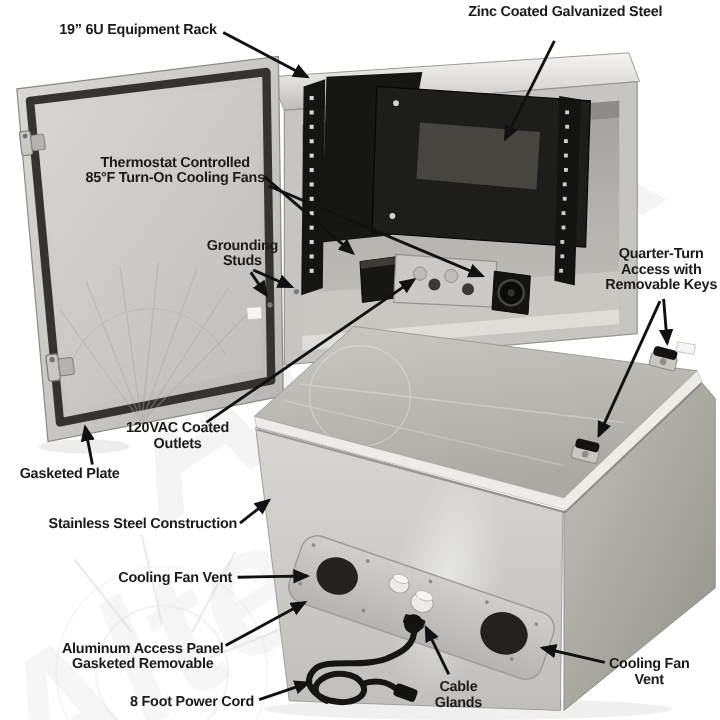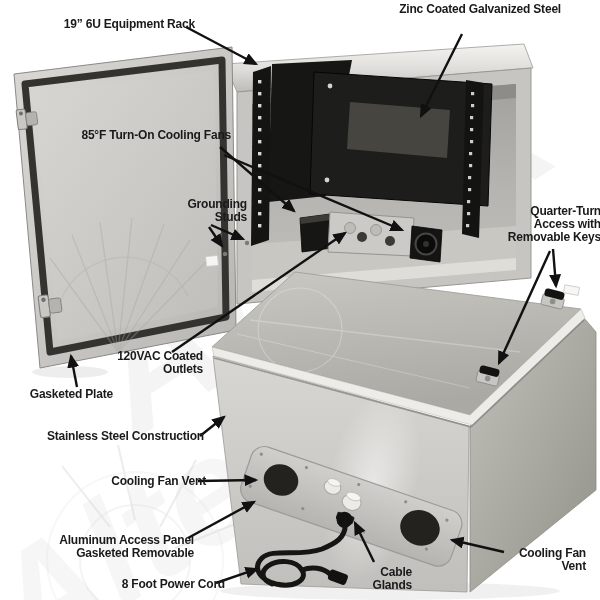--- a/index.html
+++ b/index.html
@@ -2,21 +2,21 @@
 <html><head>
 <meta charset="utf-8">
 <style>
   html,body{margin:0;padding:0;background:#fff;}
   .stage{
     position:relative;width:600px;height:600px;background:#ffffff;overflow:hidden;
     font-family:"Liberation Sans","DejaVu Sans",sans-serif;
   }
   .stage svg{position:absolute;left:0;top:0;}
   .callout{
-    position:absolute;text-align:right;font-weight:bold;font-size:12px;
+    position:absolute;text-align:center;font-weight:bold;font-size:12px;
     line-height:13px;color:#1a1a1a;letter-spacing:-0.2px;z-index:5;
   }
   .callout span{display:block;white-space:nowrap;}
 </style>
 </head>
 <body>
 
 <div class="stage">
 
 <svg width="600" height="600" viewBox="0 0 600 600">
@@ -254,20 +254,21 @@
   </g>
 </svg>
 
 <div class="callout" style="left:35px;top:18px;width:160px">
   <span>19” 6U Equipment Rack</span>
 </div>
 <div class="callout" style="left:381px;top:3px;width:180px">
   <span>Zinc Coated Galvanized Steel</span>
 </div>
 <div class="callout" style="left:61px;top:129px;width:170px">
+  <span>Thermostat Controlled</span>
   <span>85°F Turn-On Cooling Fans</span>
 </div>
 <div class="callout" style="left:157px;top:198px;width:90px">
   <span>Grounding</span>
   <span>Studs</span>
 </div>
 <div class="callout" style="left:501px;top:205px;width:100px">
   <span>Quarter-Turn</span>
   <span>Access with</span>
   <span>Removable Keys</span>

